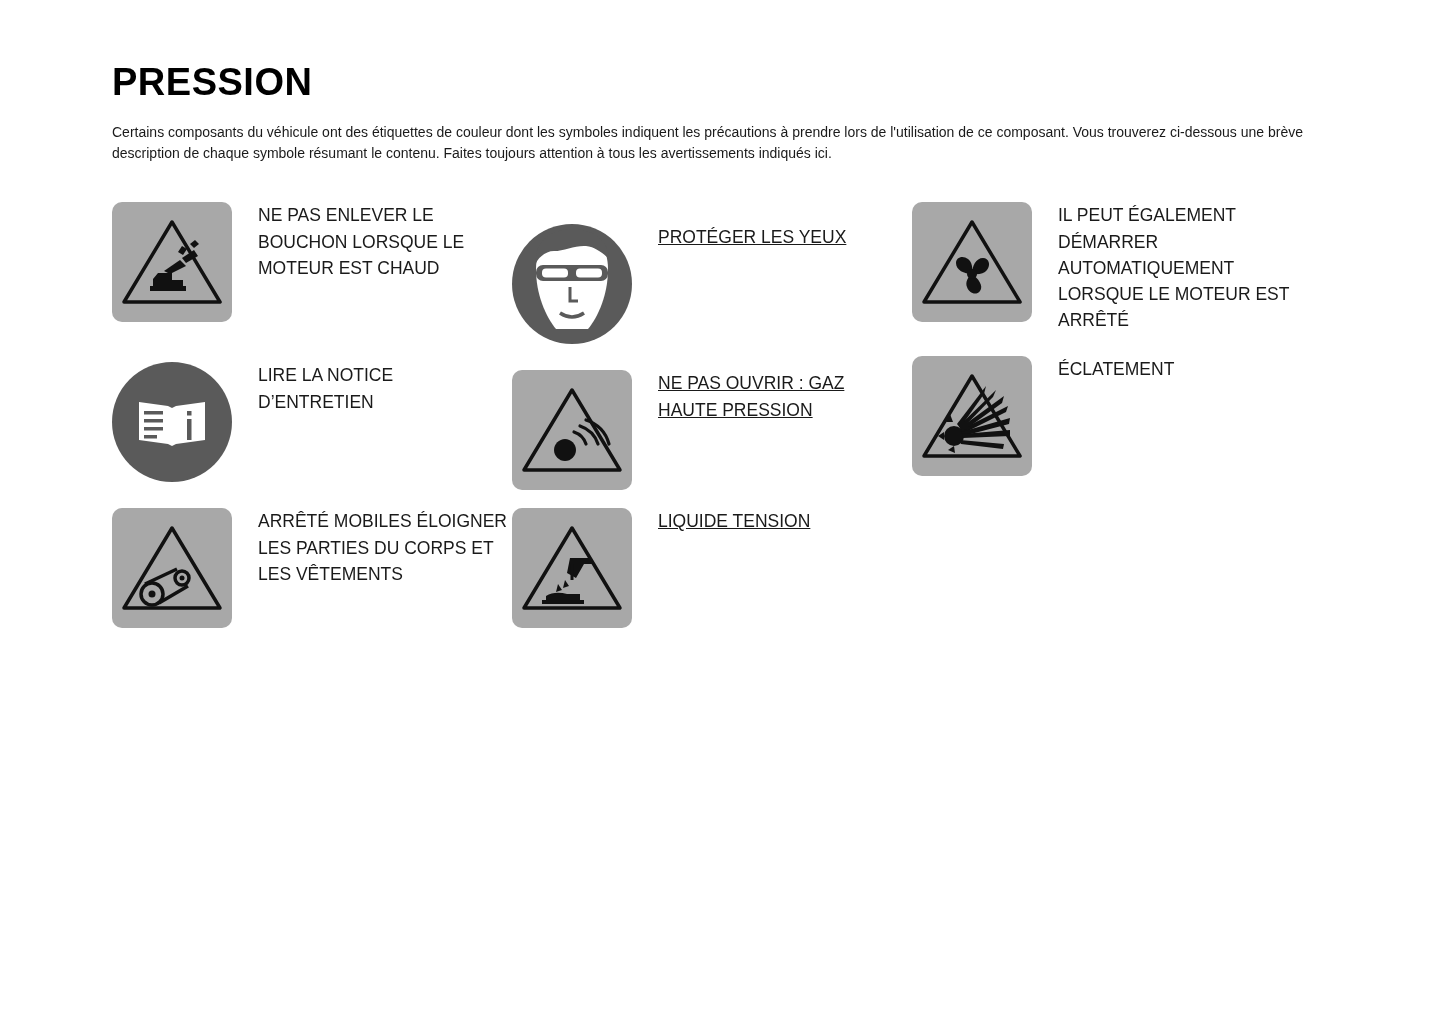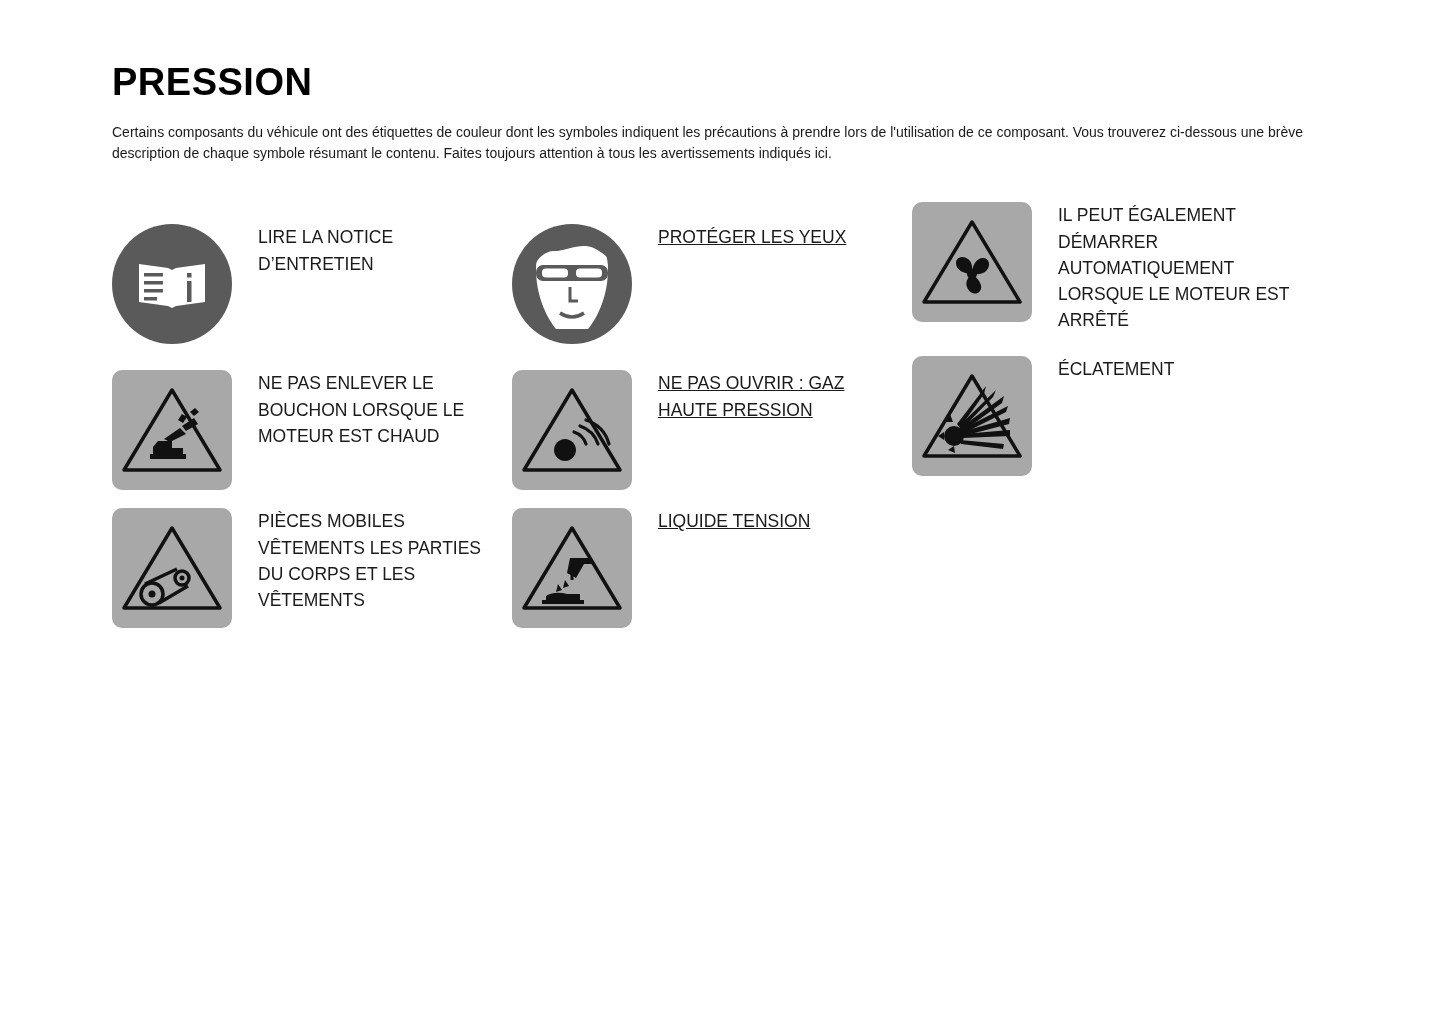--- a/index.html
+++ b/index.html
@@ -97,73 +97,73 @@
 <div class="page">
 
   <h1 class="page-title">PRESSION</h1>
 
   <p class="intro">Certains composants du véhicule ont des étiquettes de couleur dont les symboles indiquent les précautions à prendre lors de l'utilisation de ce composant. Vous trouverez ci-dessous une brève description de chaque symbole résumant le contenu. Faites toujours attention à tous les avertissements indiqués ici.</p>
 
   <div class="grid">
     <div class="col-wrap">
 
       <div class="column col-1">
+
+        <div class="sym-row r-gap-a">
+          <div class="icon-box">
+            <svg width="104" height="92" viewBox="0 0 104 92" aria-hidden="true">
+              <path d="M52 6 L100 86 L4 86 Z" fill="none" stroke="#111" stroke-width="3.5" stroke-linejoin="round"></path>
+
+              <g fill="#111">
+                <path d="M33 70 L63 70 L63 64 L52 64 L52 57 L38 57 L33 63 Z"></path>
+                <path d="M44 55 L60 44 L66 50 L50 58 Z"></path>
+                <path d="M62 42 L74 34 L78 40 L66 47 Z"></path>
+                <path d="M58 36 L62 30 L67 33 L63 39 Z"></path>
+                <path d="M70 28 L75 24 L79 28 L74 32 Z"></path>
+              </g>
+              <rect x="30" y="70" width="36" height="5" fill="#111"></rect>
+            </svg>
+          </div>
+          <div class="caption">NE PAS ENLEVER LE BOUCHON LORSQUE LE MOTEUR EST CHAUD</div>
+        </div>
 
         <div class="sym-row" style="margin-top:22px; margin-bottom:26px;">
           <div class="icon-box circle">
             <svg width="74" height="56" viewBox="0 0 74 56" aria-hidden="true">
 
               <path d="M4 8 L33 12 L33 50 L4 46 Z" fill="#ffffff"></path>
               <path d="M70 8 L41 12 L41 50 L70 46 Z" fill="#ffffff"></path>
               <path d="M33 12 L37 14 L41 12 L41 50 L37 52 L33 50 Z" fill="#ffffff"></path>
               <rect x="9" y="17" width="19" height="3.5" fill="#5a5a5a"></rect>
               <rect x="9" y="25" width="19" height="3.5" fill="#5a5a5a"></rect>
               <rect x="9" y="33" width="19" height="3.5" fill="#5a5a5a"></rect>
               <rect x="9" y="41" width="13" height="3.5" fill="#5a5a5a"></rect>
               <rect x="52" y="17" width="4.5" height="4.5" fill="#5a5a5a"></rect>
               <rect x="52" y="25" width="4.5" height="21" fill="#5a5a5a"></rect>
             </svg>
           </div>
           <div class="caption">LIRE LA NOTICE D’ENTRETIEN</div>
         </div>
 
-        <div class="sym-row r-gap-a">
-          <div class="icon-box">
-            <svg width="104" height="92" viewBox="0 0 104 92" aria-hidden="true">
-              <path d="M52 6 L100 86 L4 86 Z" fill="none" stroke="#111" stroke-width="3.5" stroke-linejoin="round"></path>
-
-              <g fill="#111">
-                <path d="M33 70 L63 70 L63 64 L52 64 L52 57 L38 57 L33 63 Z"></path>
-                <path d="M44 55 L60 44 L66 50 L50 58 Z"></path>
-                <path d="M62 42 L74 34 L78 40 L66 47 Z"></path>
-                <path d="M58 36 L62 30 L67 33 L63 39 Z"></path>
-                <path d="M70 28 L75 24 L79 28 L74 32 Z"></path>
-              </g>
-              <rect x="30" y="70" width="36" height="5" fill="#111"></rect>
-            </svg>
-          </div>
-          <div class="caption">NE PAS ENLEVER LE BOUCHON LORSQUE LE MOTEUR EST CHAUD</div>
-        </div>
-
         <div class="sym-row">
           <div class="icon-box">
             <svg width="104" height="92" viewBox="0 0 104 92" aria-hidden="true">
               <path d="M52 6 L100 86 L4 86 Z" fill="none" stroke="#111" stroke-width="3.5" stroke-linejoin="round"></path>
 
               <g stroke="#111" stroke-width="3.5" fill="none">
                 <circle cx="32" cy="72" r="11"></circle>
                 <circle cx="62" cy="56" r="7"></circle>
                 <path d="M25 62 L57 47"></path>
                 <path d="M39 81 L68 64"></path>
               </g>
               <circle cx="32" cy="72" r="3.5" fill="#111"></circle>
               <circle cx="62" cy="56" r="2.5" fill="#111"></circle>
             </svg>
           </div>
-          <div class="caption">PIÈCES MOBILES VÊTEMENTS LES PARTIES DU CORPS ET LES VÊTEMENTS</div>
+          <div class="caption">ARRÊTÉ MOBILES ÉLOIGNER LES PARTIES DU CORPS ET LES VÊTEMENTS</div>
         </div>
 
       </div>
 
       <div class="column col-2">
 
         <div class="sym-row" style="margin-top:22px; margin-bottom:26px;">
           <div class="icon-box circle">
             <svg width="104" height="118" viewBox="0 0 104 118" aria-hidden="true">
 

